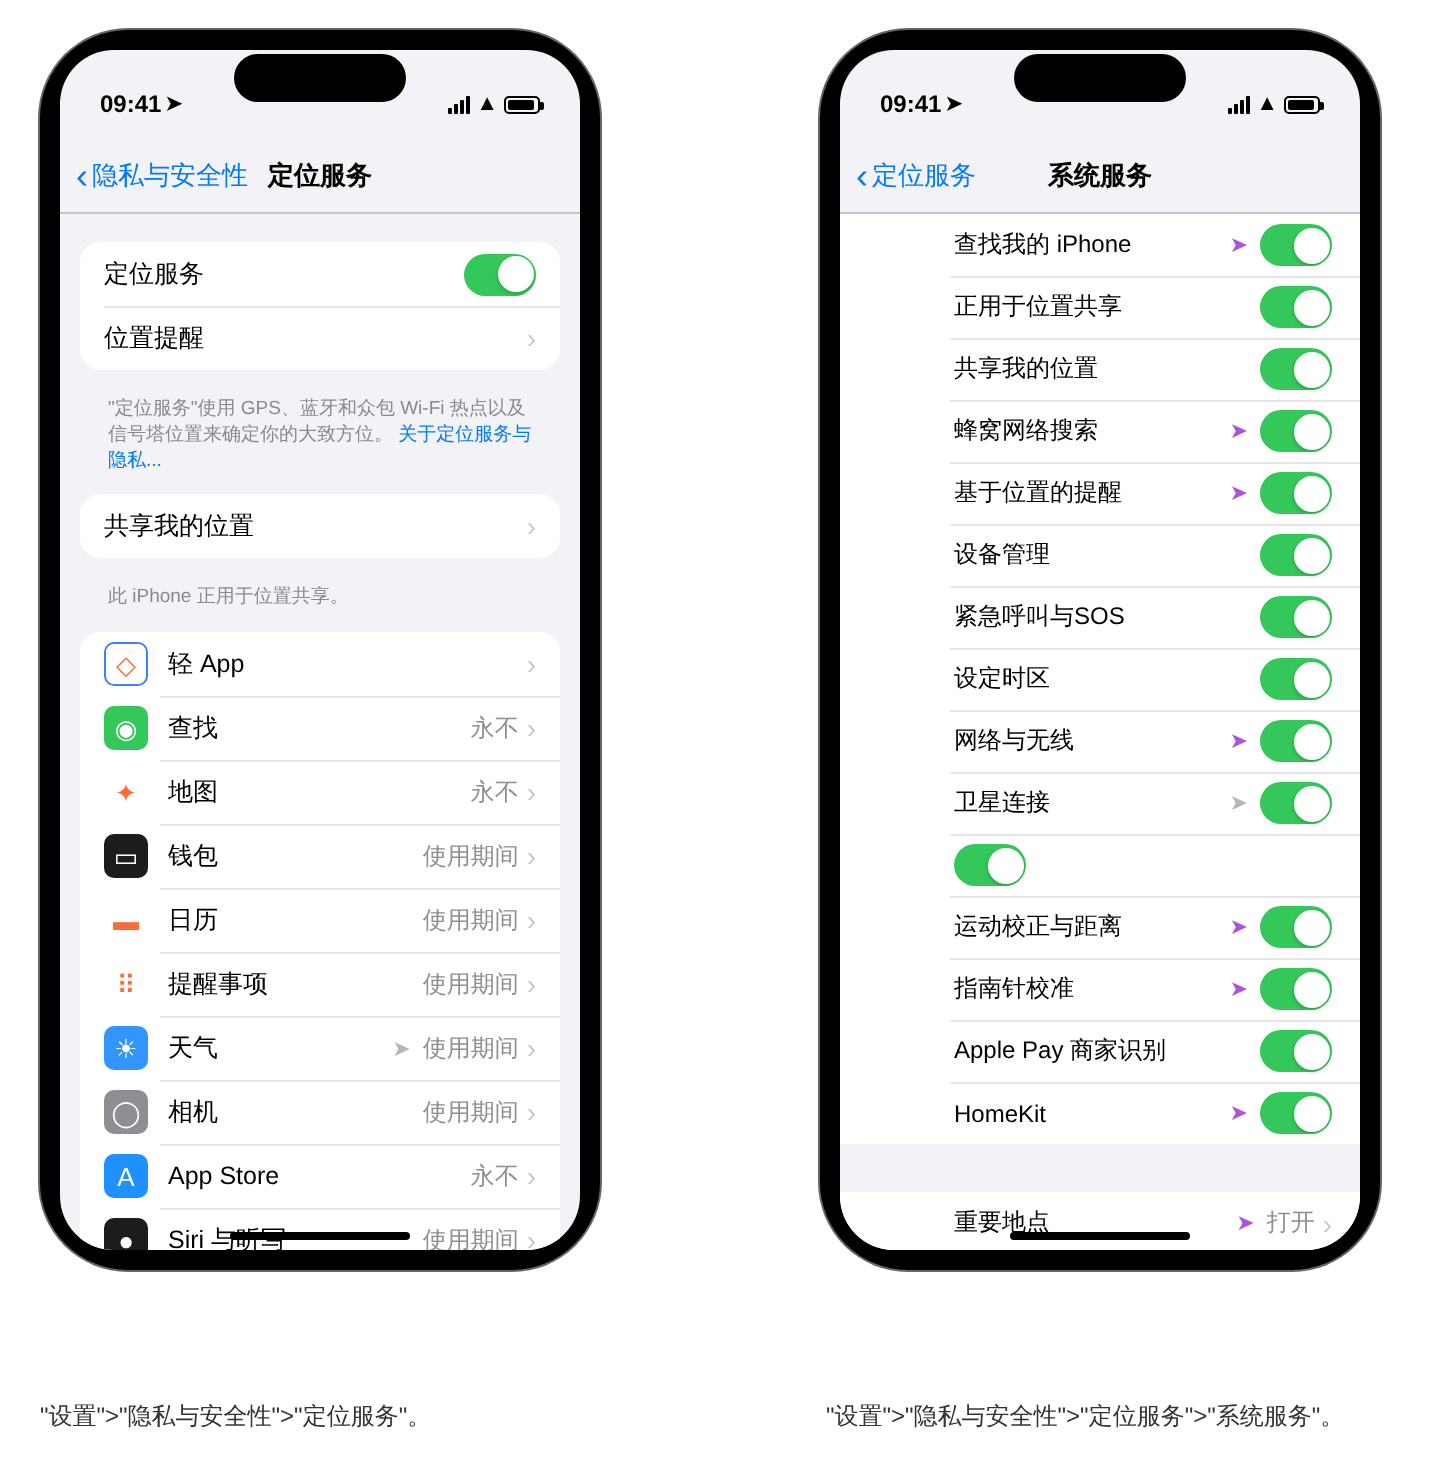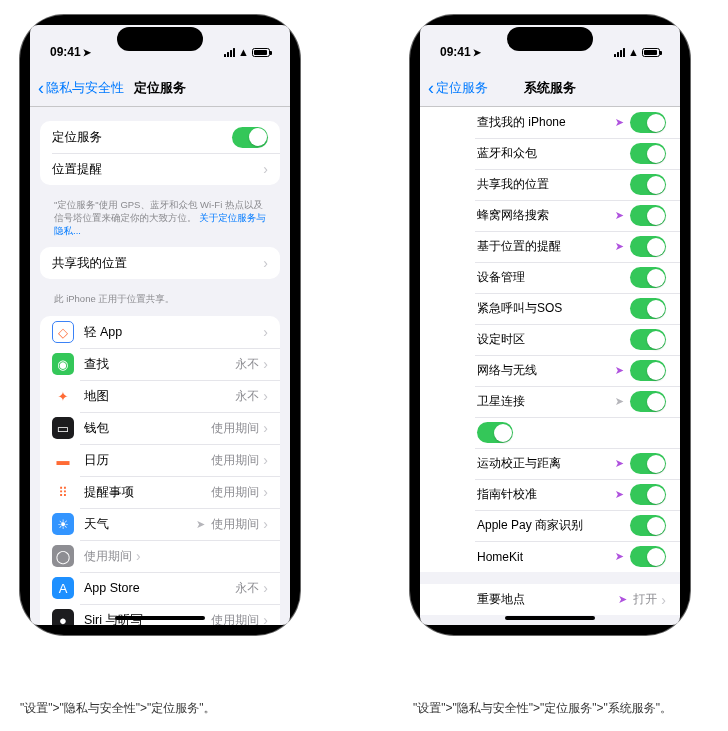--- a/index.html
+++ b/index.html
@@ -21,21 +21,21 @@
     border-radius: 44px;
     background: #000;
     padding: 10px;
     position: relative;
     box-shadow: 0 0 0 1px #666;
   }
   .screen {
     width: 100%;
     height: 100%;
     background: #f2f2f7;
-    border-radius: 8px;
+    border-radius: 27px;
     overflow: hidden;
     position: relative;
     display: flex;
     flex-direction: column;
   }
   .notch {
     position: absolute;
     top: 12px;
     left: 50%;
     transform: translateX(-50%);
@@ -312,20 +312,21 @@
             </div>
             <div class="row row-icon-pad">
               <div class="app-icon" style="background: rgb(51, 149, 255); color: rgb(255, 255, 255);">☀</div>
               <span class="row-label">天气</span>
               <span class="loc-ind loc-gray">➤</span>
               <span class="row-value">使用期间</span>
               <span class="chevron">›</span>
             </div>
             <div class="row row-icon-pad">
               <div class="app-icon" style="background: rgb(142, 142, 147); color: rgb(255, 255, 255);">◯</div>
+              <span class="row-label">相机</span>
               <span class="row-value">使用期间</span>
               <span class="chevron">›</span>
             </div>
             <div class="row row-icon-pad">
               <div class="app-icon" style="background: rgb(30, 144, 255); color: rgb(255, 255, 255);">A</div>
               <span class="row-label">App Store</span>
               <span class="row-value">永不</span>
               <span class="chevron">›</span>
             </div>
             <div class="row row-icon-pad">
@@ -369,21 +370,21 @@
         <div class="nav-title">系统服务</div>
       </div>
       <div class="content2">
         <div class="group2" id="sys-group">
             <div class="row2">
               <span class="row-label2">查找我的 iPhone</span>
               <span class="loc-ind loc-purple">➤</span>
               <span class="toggle on"></span>
             </div>
             <div class="row2">
-              <span class="row-label2">蓝牙和众包</span>
+              <span class="row-label2">正用于位置共享</span>
               <span class="toggle on"></span>
             </div>
             <div class="row2">
               <span class="row-label2">共享我的位置</span>
               <span class="toggle on"></span>
             </div>
             <div class="row2">
               <span class="row-label2">蜂窝网络搜索</span>
               <span class="loc-ind loc-purple">➤</span>
               <span class="toggle on"></span>
@@ -431,21 +432,21 @@
             <div class="row2">
               <span class="row-label2">Apple Pay 商家识别</span>
               <span class="toggle on"></span>
             </div>
             <div class="row2">
               <span class="row-label2">HomeKit</span>
               <span class="loc-ind loc-purple">➤</span>
               <span class="toggle on"></span>
             </div>
           </div>
-        <div class="group2" style="margin-top:12px">
+        <div class="group2" style="margin-top:24px">
           <div class="row2">
             <span class="row-label2">重要地点</span>
             <span class="loc-ind loc-purple">➤</span>
             <span class="row-value">打开</span>
             <span class="chevron">›</span>
           </div>
         </div>
       </div>
       <div class="home-ind"></div>
     </div>

